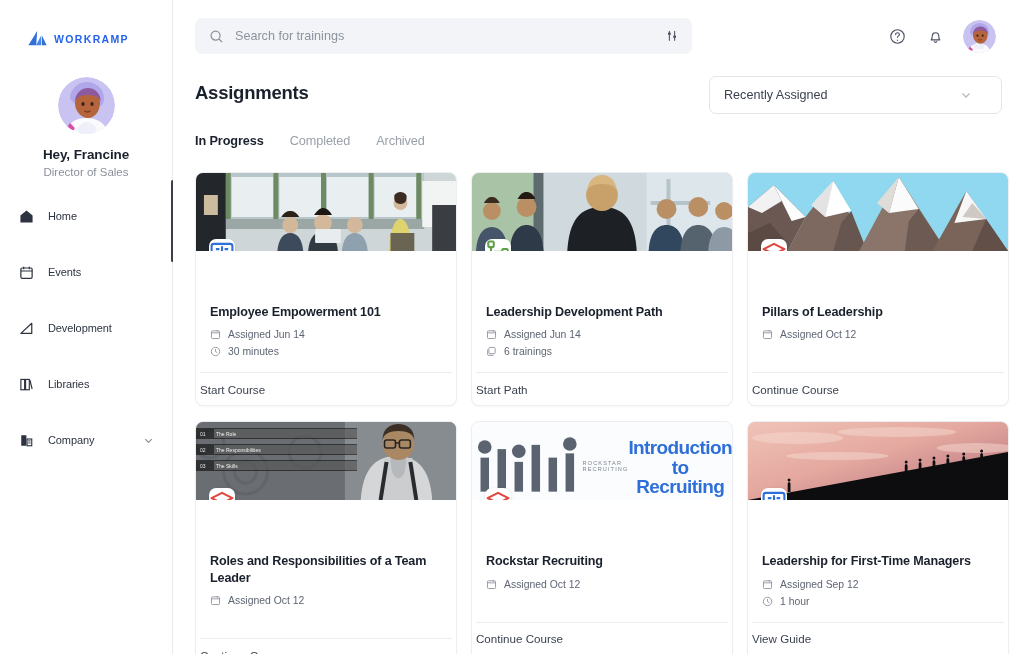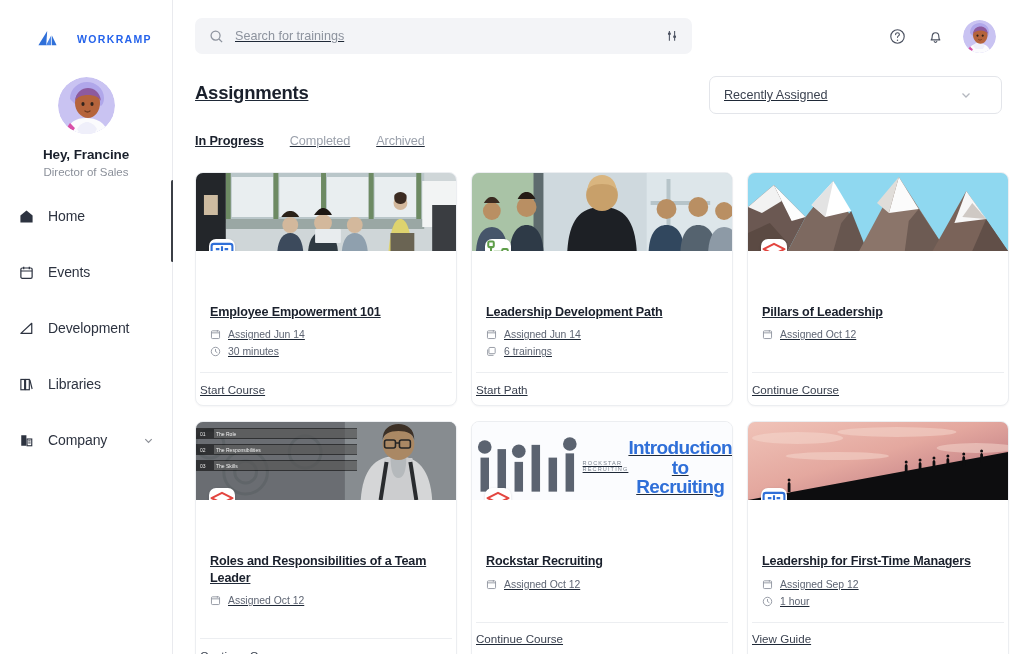--- a/index.html
+++ b/index.html
@@ -14,22 +14,22 @@
 
   
   .sidebar {
     width: 173px; height: 654px;
     background: #ffffff;
     border-right: 1px solid #e9eaee;
     flex: 0 0 173px;
     position: relative;
   }
   .logo-row {
-    display: flex; align-items: center; gap: 20px;
-    padding: 31px 0 0 38px;
+    display: flex; align-items: center; gap: 7px;
+    padding: 31px 0 0 28px;
   }
   .logo-mark { width: 19px; height: 15px; display: block; }
   .logo-text {
     font-size: 10.5px; font-weight: 700; letter-spacing: 1.35px;
     color: #2563eb;
   }
   .profile { text-align: center; margin-top: 31px; }
   .avatar-lg {
     width: 57px; height: 57px; border-radius: 50%;
     margin: 0 auto; display: block;
@@ -42,34 +42,34 @@
     margin-top: 4px; font-size: 11.5px; color: #8b909a; font-weight: 400;
   }
   .nav { margin-top: 24px; }
   .nav-item {
     display: flex; align-items: center; gap: 13px;
     height: 28px; padding: 0 18px 0 18px; margin-bottom: 0;
     cursor: pointer; position: relative;
   }
   .nav-icon { width: 17px; height: 17px; flex: 0 0 17px;
     display: flex; align-items: center; justify-content: center; }
-  .nav-label { font-size: 14px; color: #2d3340; letter-spacing: -0.1px; }
+  .nav-label { font-size: 11px; color: #2d3340; letter-spacing: -0.1px; }
   .nav-chev { margin-left: auto; width: 11px; height: 11px; opacity: .55; }
   .nav-spacer { height: 28px; }
 
   .sb-scroll {
     position: absolute; left: 171px; top: 180px;
     width: 3px; height: 82px; border-radius: 2px;
     background: #3b3f46;
   }
 
   
   .main {
     flex: 1 1 auto; height: 654px; position: relative;
-    background: #ffffff; overflow: hidden; text-decoration: underline;
+    background: #ffffff; overflow: hidden;
   }
   .topbar {
     height: 72px; display: flex; align-items: center;
     padding: 0 22px 0 22px;
   }
   .search {
     flex: 0 0 497px; height: 36px; background: #f3f4f7;
     border-radius: 7px; display: flex; align-items: center;
     padding: 0 13px 0 14px; gap: 11px; cursor: text;
   }

